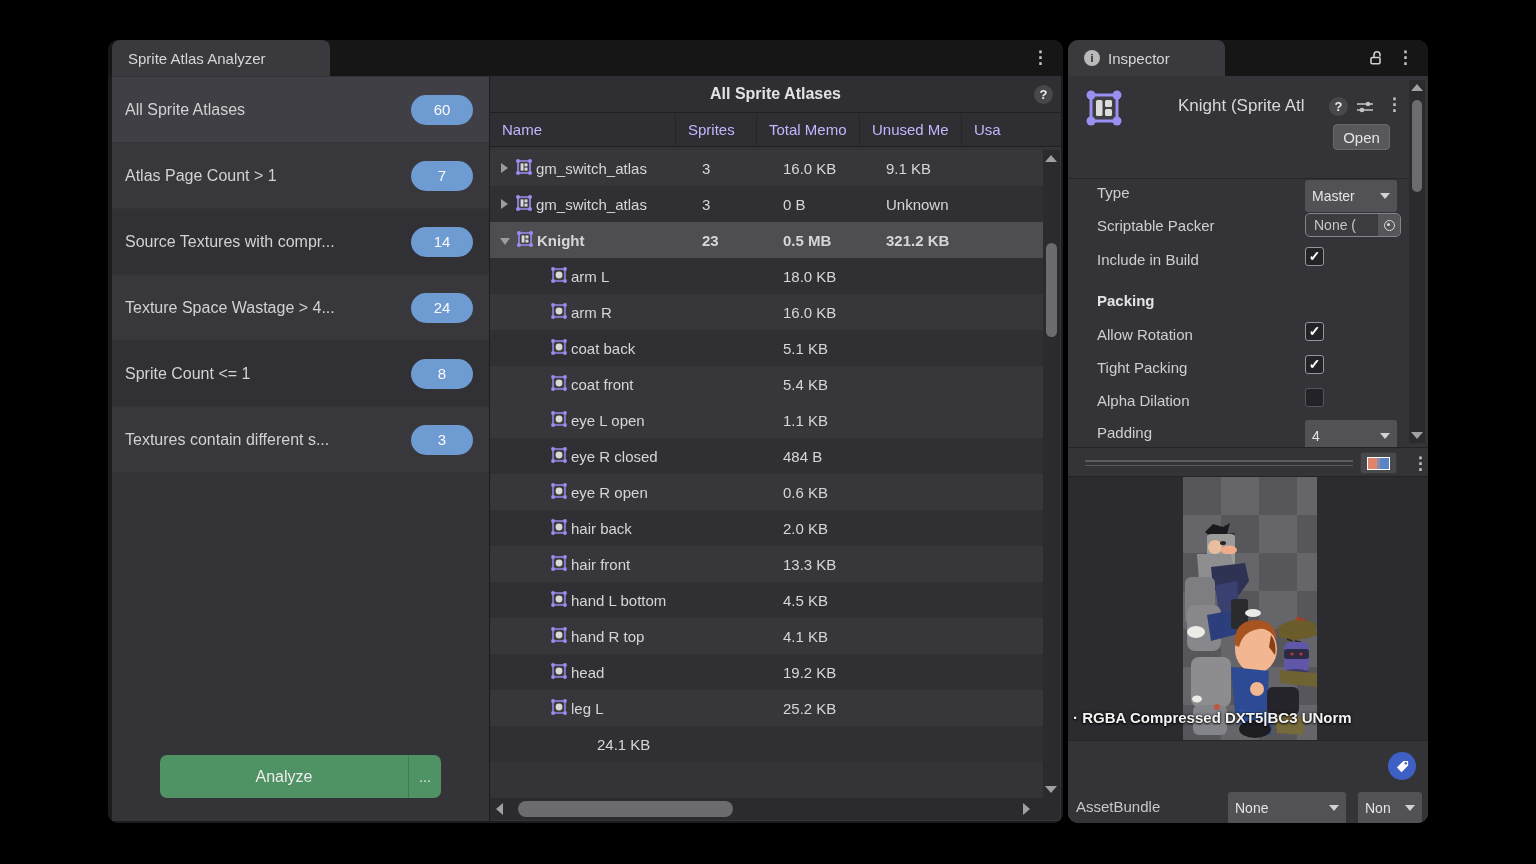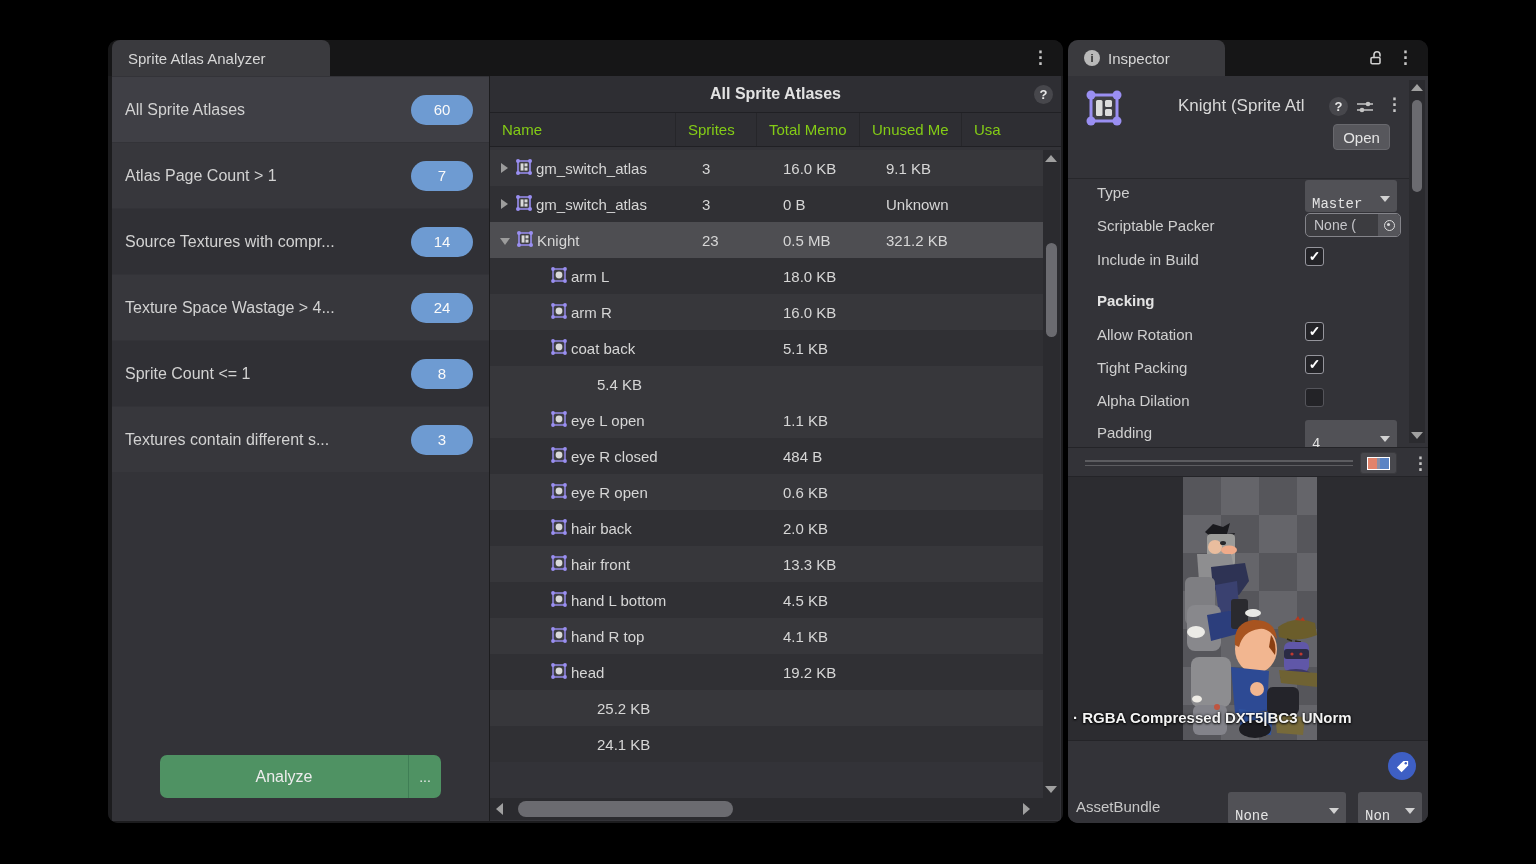--- a/index.html
+++ b/index.html
@@ -37,30 +37,30 @@
   .analyze-more{width:33px;background:#4f9263;border:none;border-left:1px solid #3f7e55;color:#ececec;
                 font-size:14px;font-family:"Liberation Sans",sans-serif;cursor:pointer;}
 
   
   .table{position:absolute;left:382px;top:0;width:571px;bottom:2px;background:#333338;}
   .table-head{position:relative;height:37px;background:#2e2e33;border-bottom:1px solid #202024;
               display:flex;align-items:center;justify-content:center;font-weight:bold;font-size:16px;color:#e2e2e2;}
   .help-circle{position:absolute;right:8px;top:9px;width:19px;height:19px;border-radius:50%;background:#47474c;
                color:#e9e9e9;font-size:13px;font-weight:bold;display:flex;align-items:center;justify-content:center;}
   .colheads{display:flex;height:34px;background:#2e2e33;border-bottom:1px solid #202024;
-            font-size:15px;color:#84cc16;}
+            font-size:15px;color:#c4b5fd;}
   .ch{padding-left:12px;border-right:1px solid #26262a;height:100%;display:flex;align-items:center;
       overflow:hidden;white-space:nowrap;}
   .ch-name{width:186px;}.ch-sprites{width:81px;}.ch-total{width:103px;}.ch-unused{width:102px;}
   .ch-usage{flex:1;border-right:none;}
   .rows{position:absolute;top:74px;left:0;width:553px;height:648px;overflow:hidden;}
   .trow{display:flex;height:36px;align-items:center;font-size:15px;color:#d6d6d6;}
   .trow.light{background:#37373b;}
   .trow.dark{background:#303034;}
-  .trow.selected{background:#4e4e52;}
+  .trow.selected{background:#4e4e52;font-weight:bold;}
   .cell{height:100%;display:flex;align-items:center;overflow:hidden;white-space:nowrap;}
   .cell-name{width:186px;}
   .cell-sprites{width:81px;padding-left:26px;}
   .cell-total{width:103px;padding-left:26px;}
   .cell-unused{width:102px;padding-left:26px;}
   .cell-usage{flex:1;}
   .tw{width:0;height:0;border-top:5px solid transparent;border-bottom:5px solid transparent;
       border-left:7px solid #9c9c9c;margin:0 7px 0 11px;flex:none;}
   .tw.expanded{border-left:5px solid transparent;border-right:5px solid transparent;
                border-top:7px solid #9c9c9c;border-bottom:none;margin:2px 6px 0 10px;}
@@ -86,22 +86,22 @@
   .insp-atlas-icon{position:absolute;left:15px;top:11px;}
   .insp-help{position:absolute;left:261px;top:21px;}
   .insp-preset{position:absolute;left:288px;top:24px;}
   .insp-head-kebab{position:absolute;left:318px;top:20px;}
   .open-btn{position:absolute;left:265px;top:48px;width:57px;height:26px;background:#57575c;
             border:1px solid #68686d;border-radius:4px;color:#e4e4e4;font-size:15px;
             font-family:"Liberation Sans",sans-serif;cursor:pointer;}
   .insp-sep{position:absolute;left:0;top:102px;width:344px;height:1px;background:#27272b;}
   .prop-label{position:absolute;left:29px;height:24px;display:flex;align-items:center;font-size:15px;color:#cfcfcf;}
   .prop-label.bold{font-weight:bold;color:#e2e2e2;}
-  .dd{position:absolute;height:24px;background:#515156;border-radius:3px;display:flex;align-items:flex-start;
-      padding:16px 7px;font-size:14px;color:#e4e4e4;overflow:hidden;font-family:Liberation Mono, monospace;}
+  .dd{position:absolute;height:24px;background:#515156;border-radius:3px;display:flex;align-items:center;
+      padding:16px 7px;font-size:14px;color:#e4e4e4;overflow:hidden;}
   .dd .dd-arr{margin-left:auto;width:0;height:0;border-left:5px solid transparent;
               border-right:5px solid transparent;border-top:6px solid #d2d2d2;flex:none;}
   .dd-label{overflow:hidden;white-space:nowrap;}
   .objfield{position:absolute;left:237px;width:96px;height:24px;background:#3c3c40;border:1px solid #84848a;
             border-radius:5px;display:flex;align-items:center;font-size:14px;color:#c6c6ca;
             padding-left:8px;overflow:hidden;}
   .obj-text{overflow:hidden;white-space:nowrap;flex:1;}
   .objpick{width:22px;height:100%;background:#55555a;display:flex;align-items:center;justify-content:center;
            border-radius:0 4px 4px 0;flex:none;}
   .objpick-circle{width:11px;height:11px;border:1.5px solid #dcdcdc;border-radius:50%;position:relative;}
@@ -312,20 +312,34 @@
         </svg>
       </span>
       <span>coat back</span>
     </div>
     <div class="cell cell-sprites"></div>
     <div class="cell cell-total">5.1 KB</div>
     <div class="cell cell-unused"></div>
     <div class="cell cell-usage"></div>
   </div>
             <div class="trow light">
+    <div class="cell cell-name">
+      <span class="sprite-indent"></span>
+      <span class="row-icon">
+        <svg width="18" height="18" viewBox="0 0 18 18">
+          <rect x="3" y="3" width="12" height="12" fill="#3e3e42" stroke="#9a8ff2" stroke-width="1.4"></rect>
+          <circle cx="3" cy="3" r="1.9" fill="#9a8ff2"></circle>
+                    <circle cx="15" cy="3" r="1.9" fill="#9a8ff2"></circle>
+          <circle cx="3" cy="15" r="1.9" fill="#9a8ff2"></circle>
+                    <circle cx="15" cy="15" r="1.9" fill="#9a8ff2"></circle>
+          <circle cx="9" cy="9" r="3.4" fill="#d9d9d9"></circle>
+        </svg>
+      </span>
+      <span>coat front</span>
+    </div>
     <div class="cell cell-sprites"></div>
     <div class="cell cell-total">5.4 KB</div>
     <div class="cell cell-unused"></div>
     <div class="cell cell-usage"></div>
   </div>
             <div class="trow light">
     <div class="cell cell-name">
       <span class="sprite-indent"></span>
       <span class="row-icon">
         <svg width="18" height="18" viewBox="0 0 18 18">
@@ -478,20 +492,34 @@
         </svg>
       </span>
       <span>head</span>
     </div>
     <div class="cell cell-sprites"></div>
     <div class="cell cell-total">19.2 KB</div>
     <div class="cell cell-unused"></div>
     <div class="cell cell-usage"></div>
   </div>
             <div class="trow light">
+    <div class="cell cell-name">
+      <span class="sprite-indent"></span>
+      <span class="row-icon">
+        <svg width="18" height="18" viewBox="0 0 18 18">
+          <rect x="3" y="3" width="12" height="12" fill="#3e3e42" stroke="#9a8ff2" stroke-width="1.4"></rect>
+          <circle cx="3" cy="3" r="1.9" fill="#9a8ff2"></circle>
+                    <circle cx="15" cy="3" r="1.9" fill="#9a8ff2"></circle>
+          <circle cx="3" cy="15" r="1.9" fill="#9a8ff2"></circle>
+                    <circle cx="15" cy="15" r="1.9" fill="#9a8ff2"></circle>
+          <circle cx="9" cy="9" r="3.4" fill="#d9d9d9"></circle>
+        </svg>
+      </span>
+      <span>leg L</span>
+    </div>
     <div class="cell cell-sprites"></div>
     <div class="cell cell-total">25.2 KB</div>
     <div class="cell cell-unused"></div>
     <div class="cell cell-usage"></div>
   </div>
             <div class="trow dark">
     <div class="cell cell-sprites"></div>
     <div class="cell cell-total">24.1 KB</div>
     <div class="cell cell-unused"></div>
     <div class="cell cell-usage"></div>

